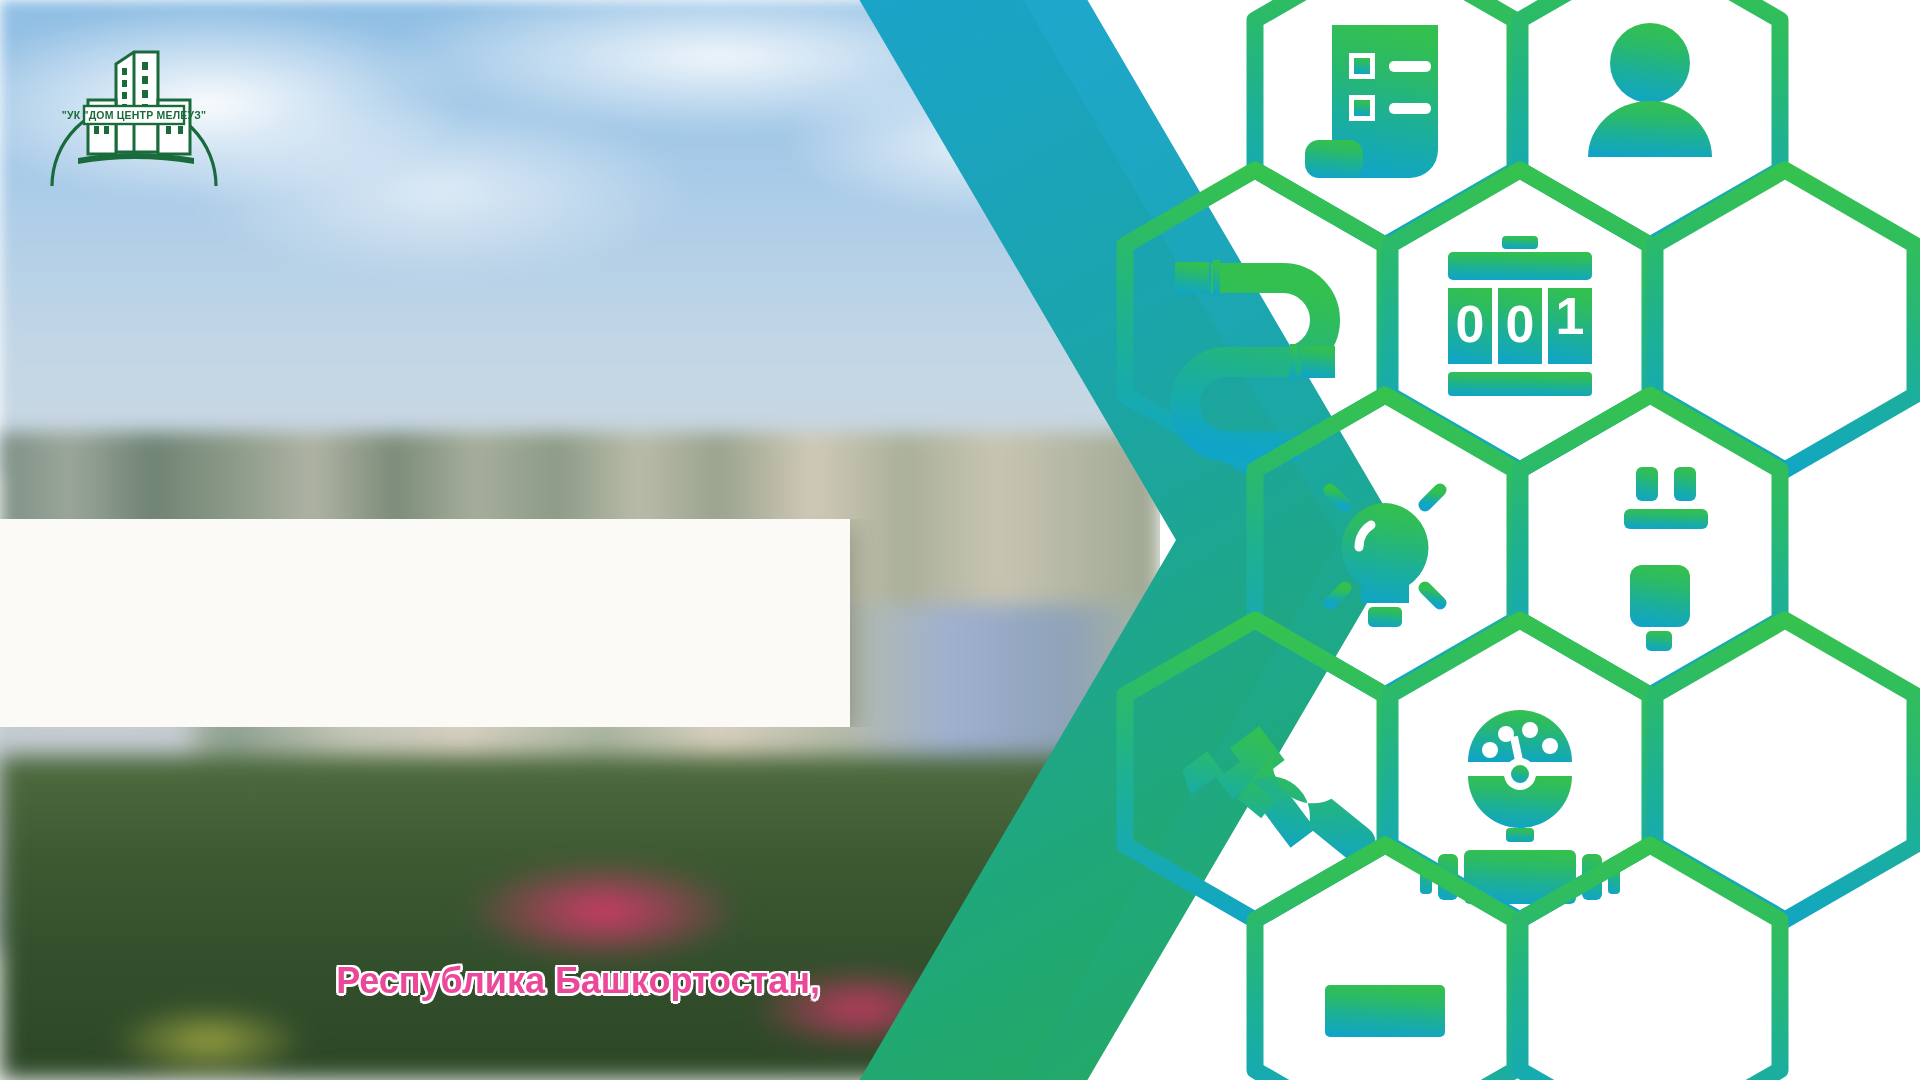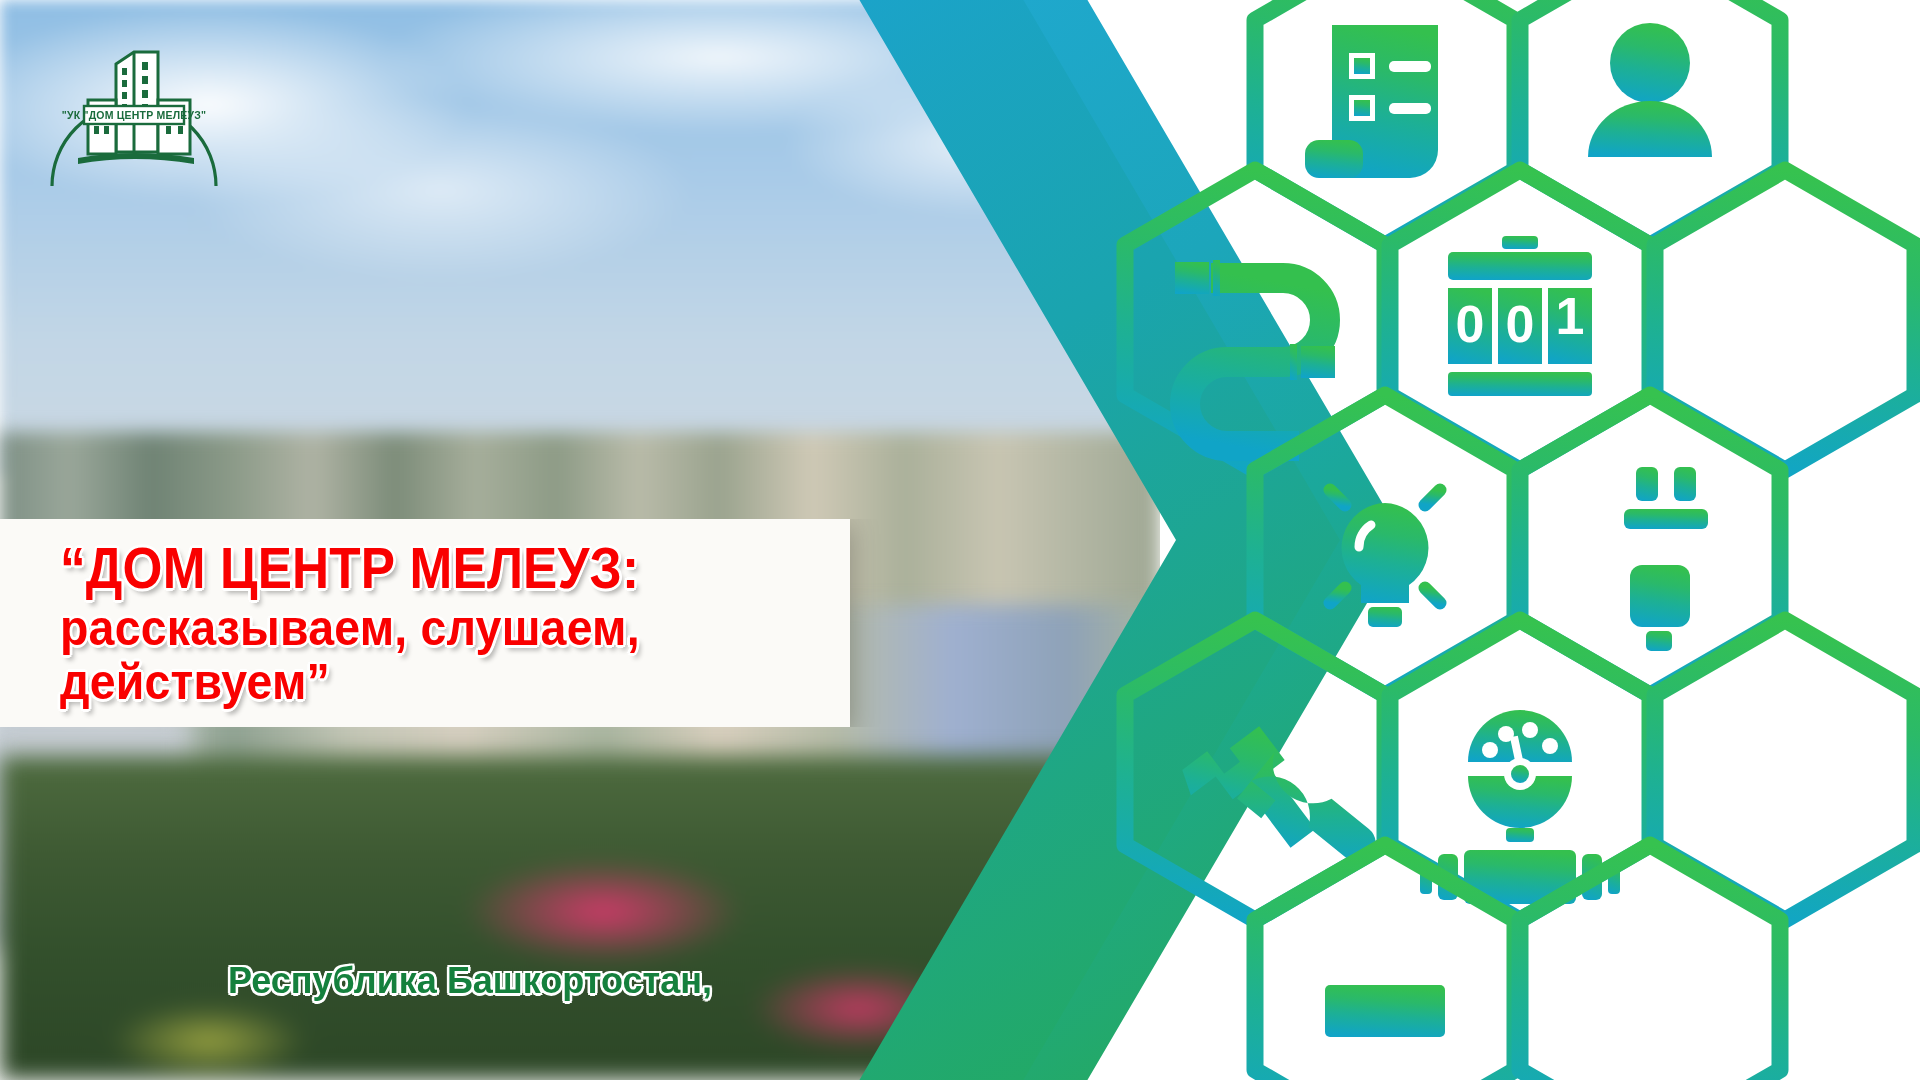--- a/index.html
+++ b/index.html
@@ -98,23 +98,23 @@
   .ttl-2, .ttl-3 {
     font-size:50px; font-weight:bold;
     font-family:"Liberation Sans Narrow","Liberation Sans",sans-serif;
     transform:scaleX(.93); transform-origin:left center;
     margin-bottom:4px;
   }
 
   
   .loc {
     position:absolute; left:120px; top:960px; width:700px;
-    text-align:center;
+    text-align:right;
     font-size:36px; font-weight:bold; line-height:1.18;
-    color:#15803d;
+    color:#ec4899;
     font-family:"Liberation Sans Narrow","Liberation Sans",sans-serif;
     text-shadow:
       -2px -2px 0 #fff, 2px -2px 0 #fff, -2px 2px 0 #fff, 2px 2px 0 #fff,
       -2.5px 0 0 #fff, 2.5px 0 0 #fff, 0 -2.5px 0 #fff, 0 2.5px 0 #fff;
   }
   .loc span { display:block; }
 </style>
 </head>
 <body>
 
@@ -337,23 +337,18 @@
         <rect x="140" y="86" width="5" height="7"></rect>
       <rect x="128" y="104" width="5" height="8"></rect>
         <rect x="140" y="104" width="5" height="8"></rect>
     </g>
 
     <rect x="46" y="84" width="100" height="18" fill="#ffffff" stroke="#1A6B3C" stroke-width="2.4"></rect>
     <text x="96" y="97" text-anchor="middle" fill="#1A6B3C" font-family="'Liberation Sans Narrow','Liberation Sans',sans-serif" font-size="10.5" font-weight="bold" letter-spacing="0.2">"УК "ДОМ ЦЕНТР МЕЛЕУЗ"</text>
   </svg>
 
   <div class="plate"></div>
-  <div class="plate-inner">
-    <div class="ttl ttl-1">“ДОМ ЦЕНТР МЕЛЕУЗ:</div>
-    <div class="ttl ttl-2">рассказываем, слушаем,</div>
-    <div class="ttl ttl-3">действуем”</div>
-  </div>
 
   <div class="loc">
     <span>Республика Башкортостан,</span>
   </div>
 
 </div>
 
 </body></html>

